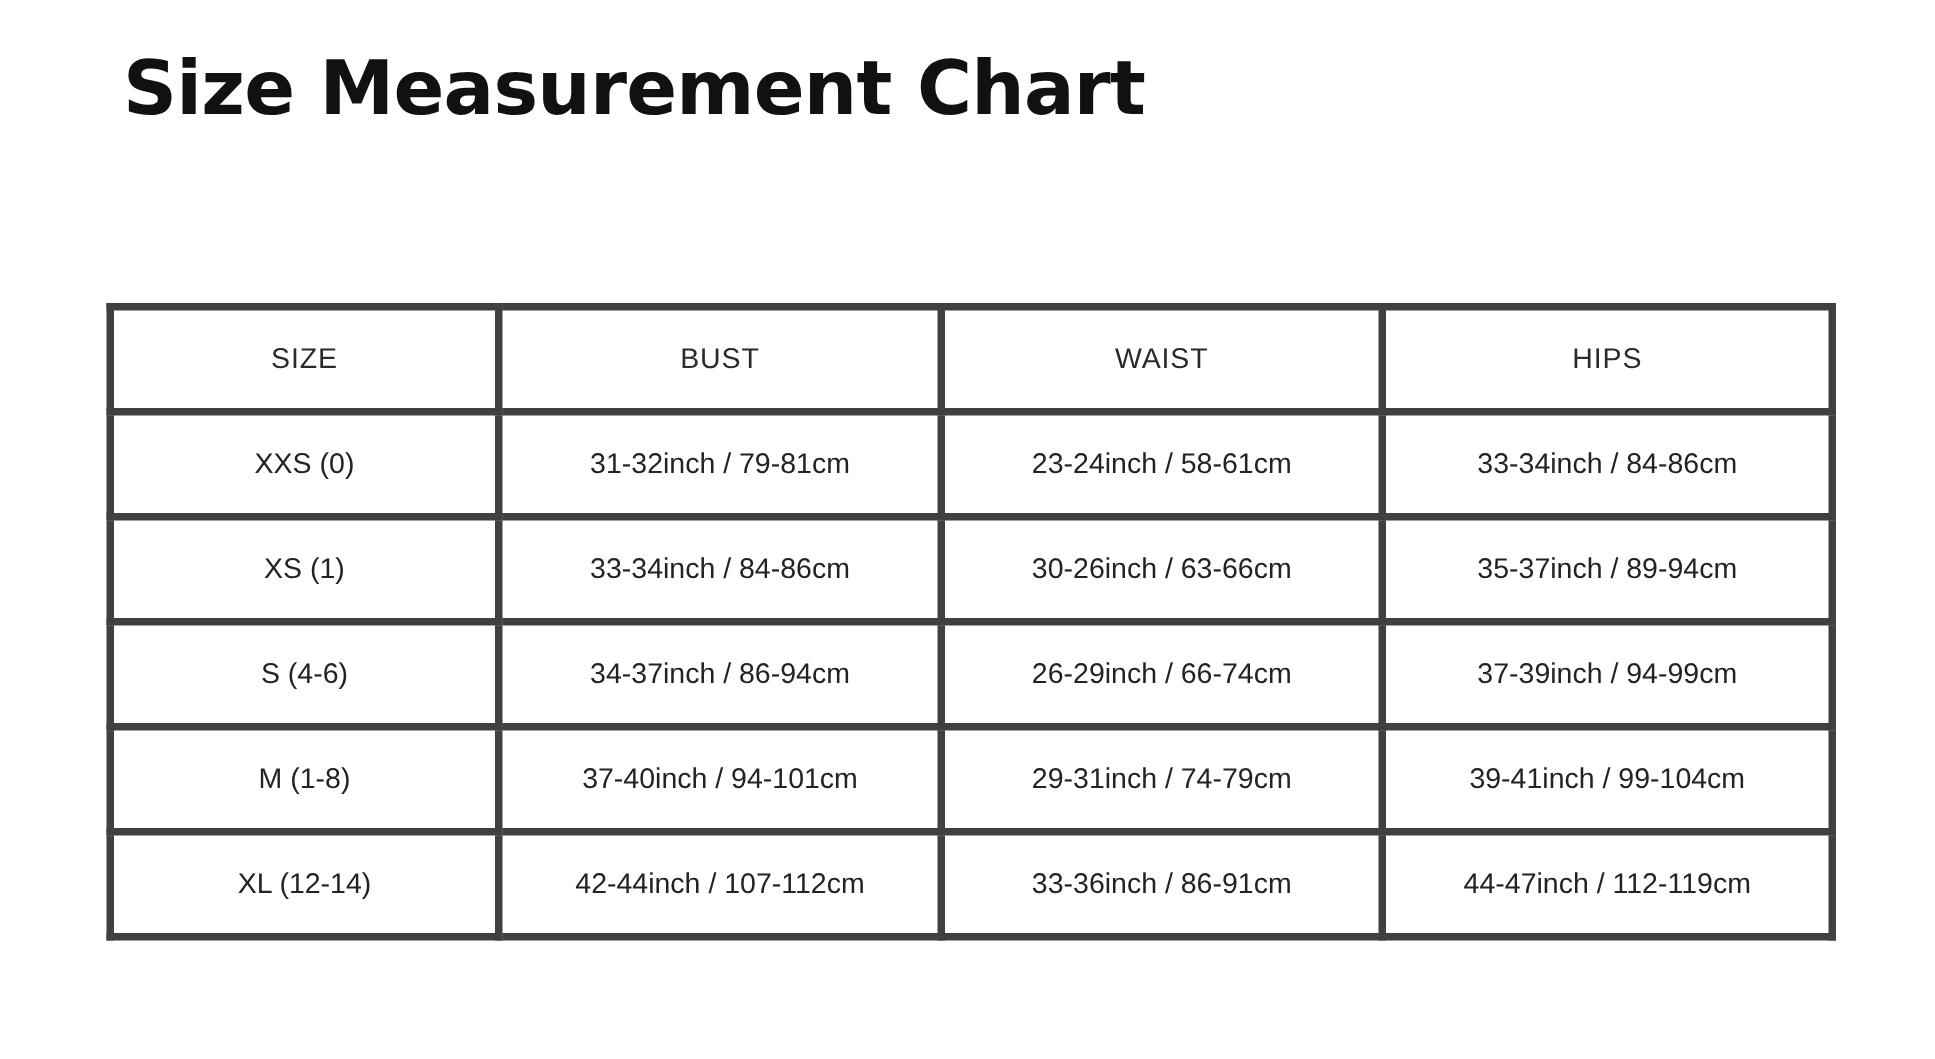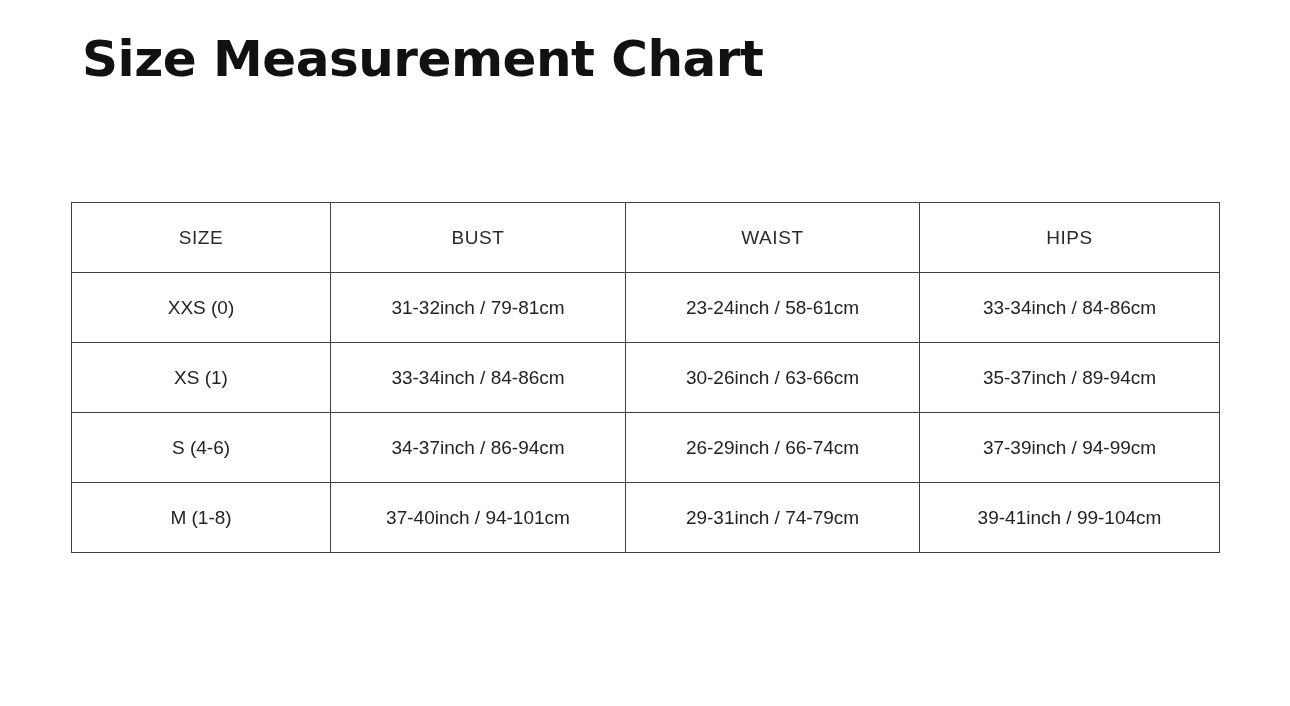--- a/index.html
+++ b/index.html
@@ -37,21 +37,21 @@
     top: 202px;
     width: 1148px;
   }
   table.size-chart {
     border-collapse: collapse;
     width: 1148px;
     table-layout: fixed;
   }
   table.size-chart th,
   table.size-chart td {
-    border: 1px solid #404040;
+    border: 5px solid #404040;
     text-align: center;
     vertical-align: middle;
     font-size: 19px;
     color: #232323;
     font-weight: normal;
     height: 70px;
     padding: 0 6px;
     box-sizing: border-box;
   }
   table.size-chart th {
@@ -105,17 +105,23 @@
           <td>34-37inch / 86-94cm</td>
           <td>26-29inch / 66-74cm</td>
           <td>37-39inch / 94-99cm</td>
         </tr>
         <tr>
           <td>M (1-8)</td>
           <td>37-40inch / 94-101cm</td>
           <td>29-31inch / 74-79cm</td>
           <td>39-41inch / 99-104cm</td>
         </tr>
+        <tr>
+          <td>XL (12-14)</td>
+          <td>42-44inch / 107-112cm</td>
+          <td>33-36inch / 86-91cm</td>
+          <td>44-47inch / 112-119cm</td>
+        </tr>
       </tbody>
     </table>
   </div>
 
 </div>
 
 </body></html>

